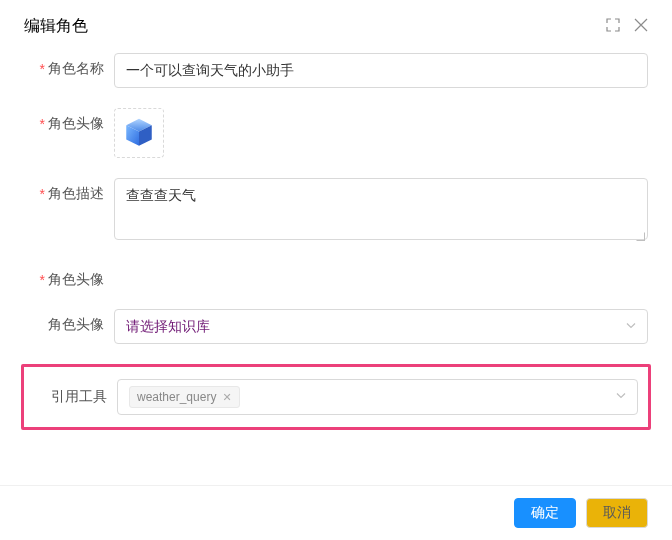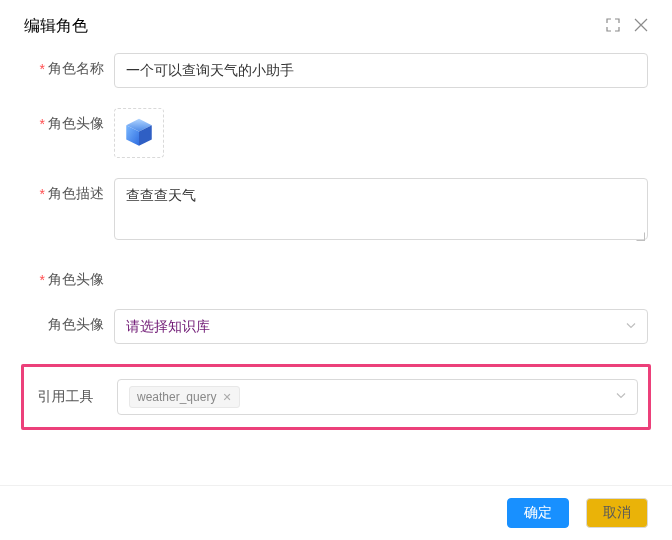--- a/index.html
+++ b/index.html
@@ -51,41 +51,41 @@
   .avatar-upload svg { width: 34px; height: 34px; }
   .highlight-box {
     border: 3px solid #ec407a;
     border-radius: 2px;
     padding: 12px 10px 12px 0;
     margin-left: -3px;
     margin-right: -3px;
     display: flex;
     align-items: center;
   }
-  .highlight-box .label { width: 93px; flex: 0 0 93px; padding-top: 0; justify-content: center; }
+  .highlight-box .label { width: 93px; flex: 0 0 93px; padding-top: 0; }
   .tag {
     display: inline-flex; align-items: center;
     background: #f5f5f5;
     border: 1px solid #e8e8e8;
     border-radius: 3px;
     padding: 1px 7px;
     font-size: 12px;
     color: #888;
     gap: 6px;
     text-align: right;
   }
   .tag .tag-x { color: #aaa; cursor: pointer; font-size: 11px; line-height:1; }
   .footer {
     position: absolute;
     bottom: 0; left: 0; right: 0;
     border-top: 1px solid #f0f0f0;
     padding: 12px 24px;
     display: flex;
     justify-content: flex-end;
-    gap: 17px;
+    gap: 10px;
     background: #fff;
   }
   .btn {
     padding: 5px 16px;
     font-size: 14px;
     border-radius: 4px;
     border: 1px solid #d9d9d9;
     background: #eab308;
     color: #595959;
     cursor: pointer;

